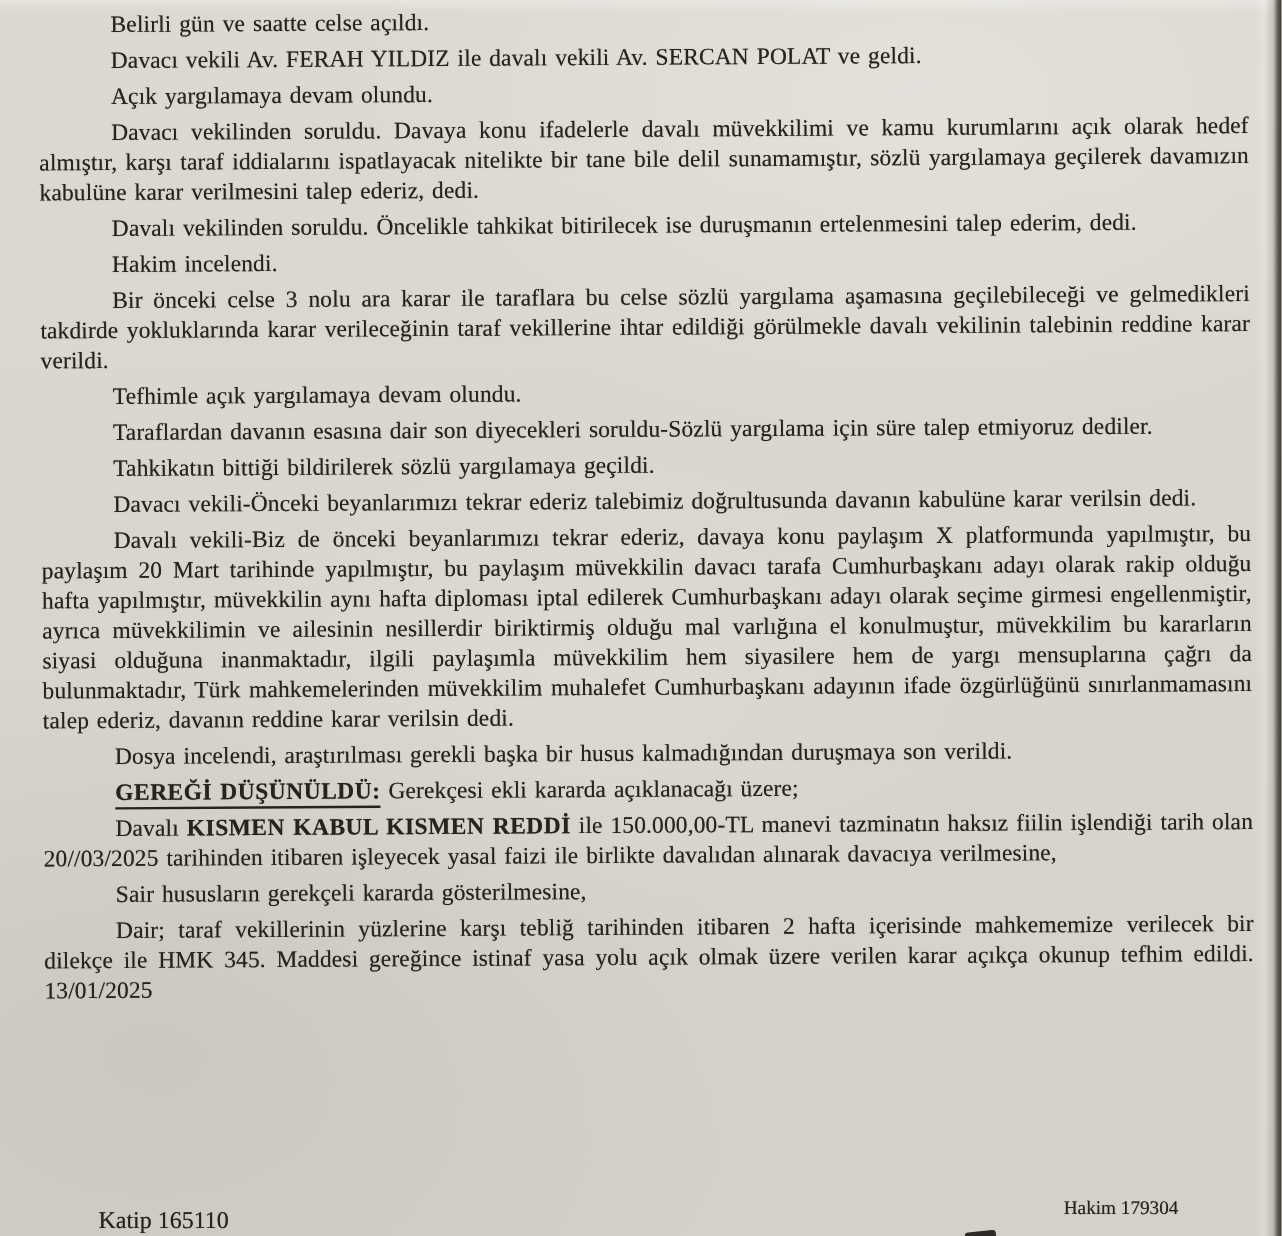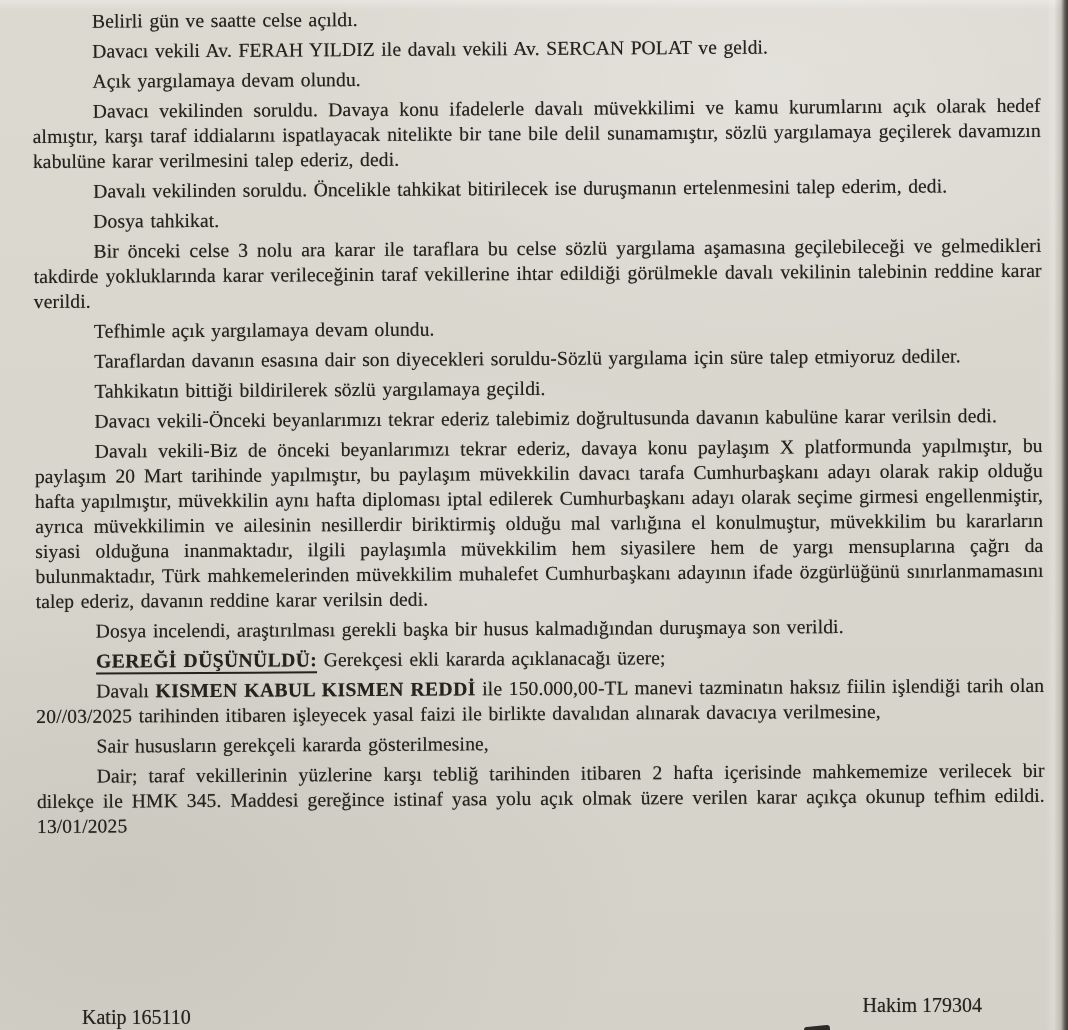--- a/index.html
+++ b/index.html
@@ -56,21 +56,21 @@
     position: absolute;
     left: 82px;
     bottom: 1px;
     font-size: 20px;
     text-shadow: 0 0 0.7px rgba(34,31,26,0.55);
   }
   .sig-judge {
     position: absolute;
     right: 86px;
     bottom: 13px;
-    font-size: 20px;
+    font-size: 16px;
     text-shadow: 0 0 0.7px rgba(34,31,26,0.55);
   }
   .sig-stroke {
     position: absolute;
     right: 238px;
     bottom: -3px;
     width: 26px;
     height: 7px;
     background: #2e2b26;
     border-radius: 3px;
@@ -106,21 +106,21 @@
 <div class="page">
   <div class="top-sheen"></div>
 
   <div class="content">
 
   <p class="doc-para"><span>Belirli gün ve saatte celse açıldı.</span></p>
       <p class="doc-para"><span>Davacı vekili Av. FERAH YILDIZ ile davalı vekili Av. SERCAN POLAT ve geldi.</span></p>
       <p class="doc-para"><span>Açık yargılamaya devam olundu.</span></p>
       <p class="doc-para"><span>Davacı vekilinden soruldu. Davaya konu ifadelerle davalı müvekkilimi ve kamu kurumlarını açık olarak hedef almıştır,  karşı taraf iddialarını ispatlayacak nitelikte bir tane bile delil sunamamıştır, sözlü yargılamaya geçilerek davamızın kabulüne karar verilmesini talep ederiz, dedi.</span></p>
       <p class="doc-para"><span>Davalı vekilinden soruldu.  Öncelikle tahkikat bitirilecek ise duruşmanın ertelenmesini talep ederim, dedi.</span></p>
-      <p class="doc-para"><span>Dosya tahkikat.</span></p>
+      <p class="doc-para"><span>Hakim incelendi.</span></p>
       <p class="doc-para"><span>Bir önceki celse 3 nolu ara karar ile taraflara bu celse sözlü yargılama aşamasına geçilebileceği ve gelmedikleri takdirde yokluklarında karar verileceğinin taraf vekillerine ihtar edildiği görülmekle davalı vekilinin talebinin reddine karar verildi.</span></p>
       <p class="doc-para"><span>Tefhimle açık yargılamaya devam olundu.</span></p>
       <p class="doc-para"><span>Taraflardan davanın esasına dair son diyecekleri soruldu-Sözlü yargılama için süre talep etmiyoruz dediler.</span></p>
       <p class="doc-para"><span>Tahkikatın bittiği bildirilerek sözlü yargılamaya geçildi.</span></p>
       <p class="doc-para"><span>Davacı vekili-Önceki beyanlarımızı tekrar ederiz talebimiz doğrultusunda davanın kabulüne karar verilsin dedi.</span></p>
       <p class="doc-para"><span>Davalı vekili-Biz de önceki beyanlarımızı tekrar ederiz, davaya konu paylaşım X platformunda yapılmıştır, bu paylaşım 20 Mart tarihinde yapılmıştır, bu paylaşım müvekkilin davacı tarafa Cumhurbaşkanı adayı olarak rakip olduğu hafta yapılmıştır, müvekkilin aynı hafta diploması iptal edilerek Cumhurbaşkanı adayı olarak seçime girmesi engellenmiştir, ayrıca müvekkilimin ve ailesinin nesillerdir biriktirmiş olduğu mal varlığına el konulmuştur, müvekkilim bu kararların siyasi olduğuna inanmaktadır, ilgili paylaşımla müvekkilim hem siyasilere hem de yargı mensuplarına çağrı da bulunmaktadır, Türk mahkemelerinden müvekkilim muhalefet    Cumhurbaşkanı adayının ifade özgürlüğünü sınırlanmamasını talep ederiz,  davanın reddine karar verilsin dedi.</span></p>
       <p class="doc-para"><span>Dosya incelendi, araştırılması gerekli başka bir husus kalmadığından duruşmaya son verildi.</span></p>
       <p class="doc-para"><span class="seg-bold seg-underline">GEREĞİ DÜŞÜNÜLDÜ:</span><span> Gerekçesi ekli kararda açıklanacağı üzere;</span></p>
       <p class="doc-para"><span>Davalı </span><span class="seg-bold">KISMEN KABUL KISMEN REDDİ</span><span> ile 150.000,00-TL   manevi tazminatın haksız fiilin işlendiği tarih olan 20//03/2025 tarihinden itibaren işleyecek yasal faizi ile birlikte davalıdan alınarak davacıya verilmesine,</span></p>
       <p class="doc-para"><span>Sair hususların gerekçeli kararda gösterilmesine,</span></p>

